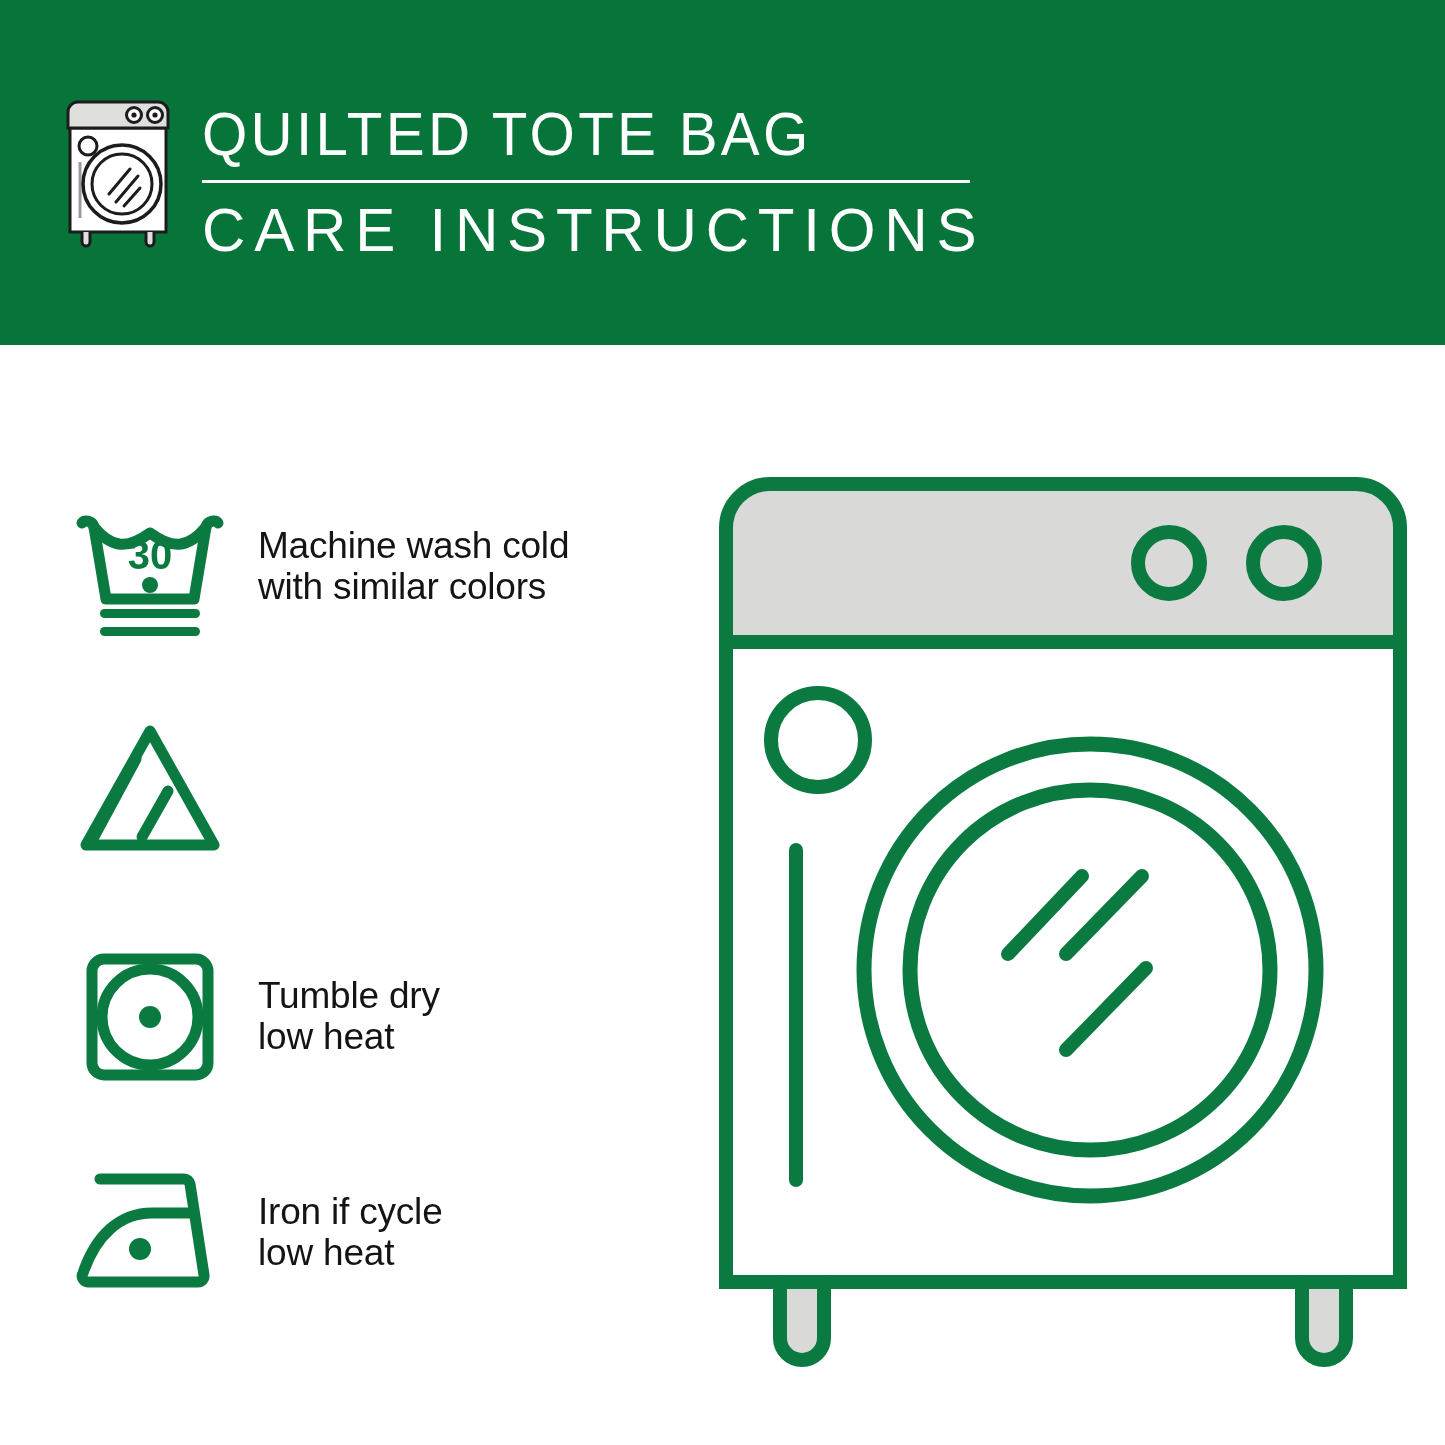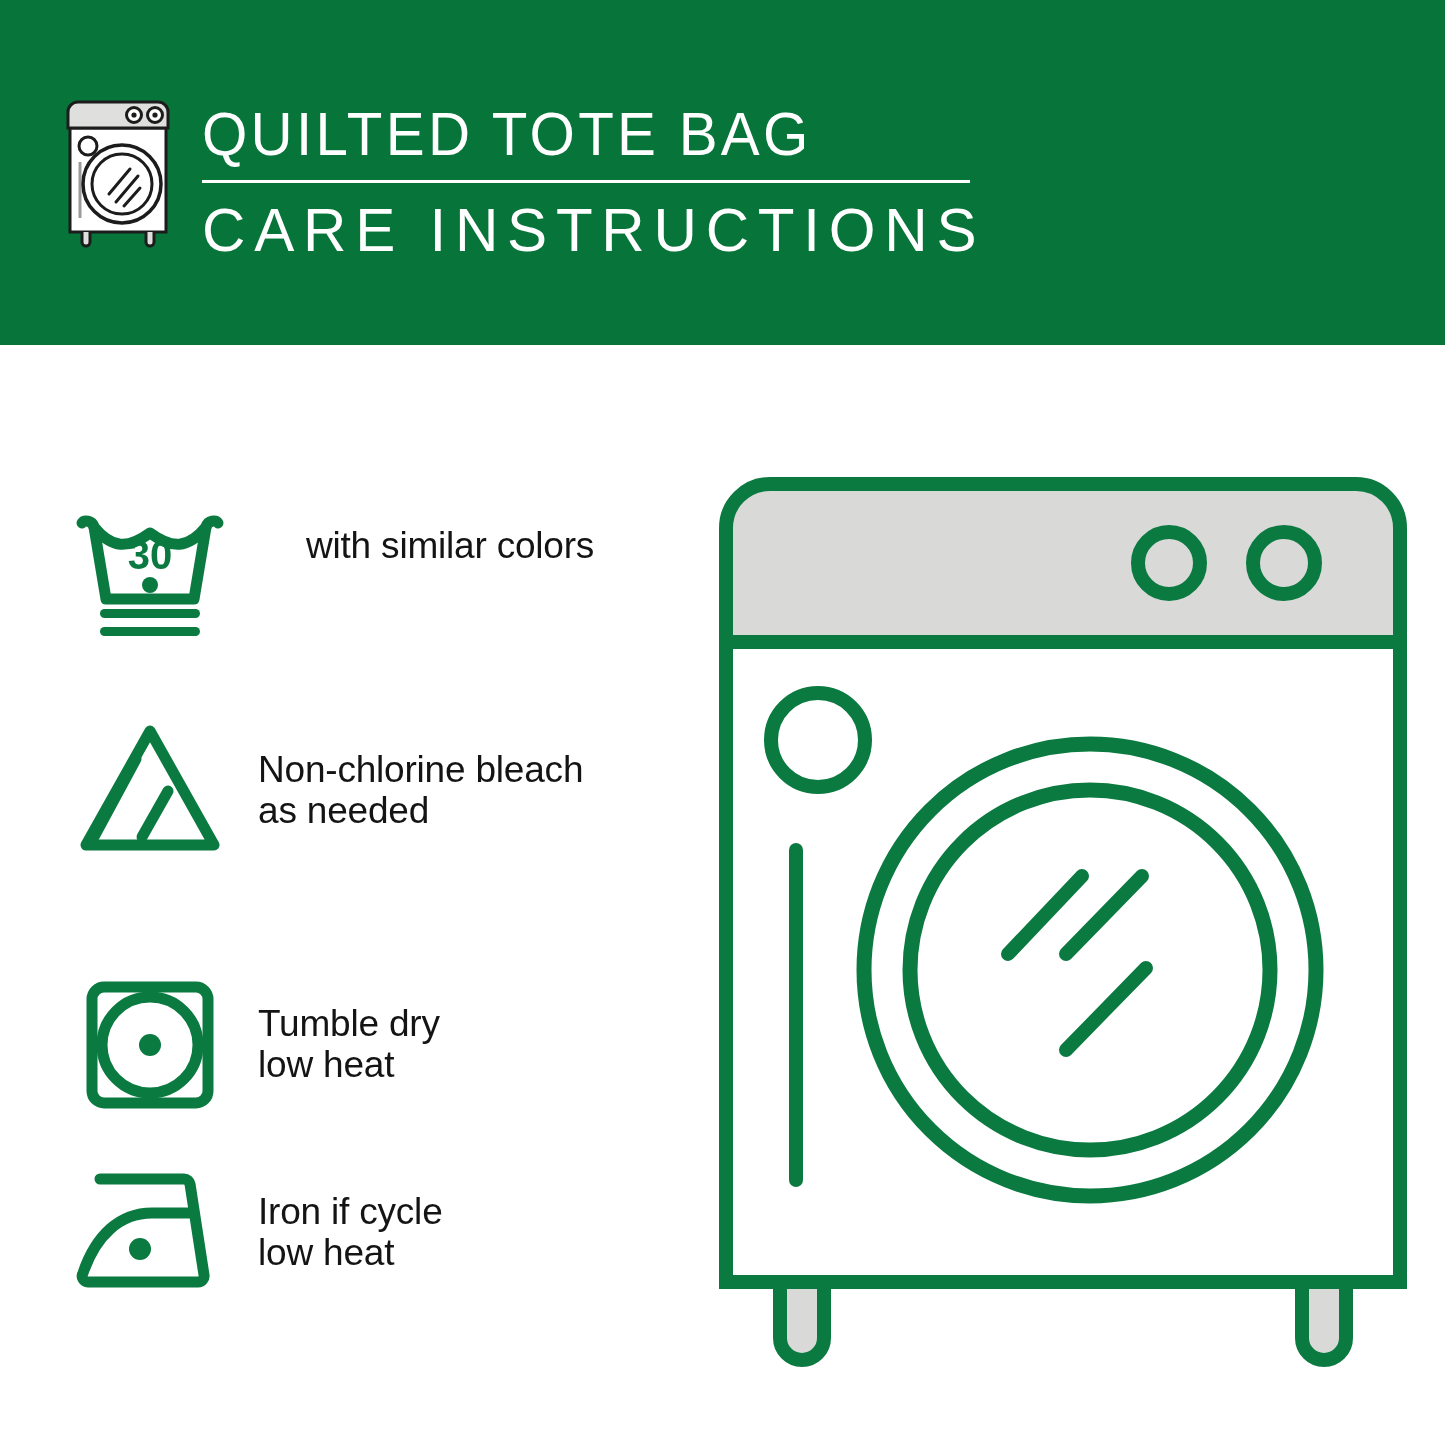--- a/index.html
+++ b/index.html
@@ -87,23 +87,23 @@
     width: 700px;
     height: 1100px;
   }
   .care-row {
     position: absolute;
     left: 66px;
     display: flex;
     align-items: flex-start;
     width: 620px;
   }
-  .care-row[data-row="0"] { top: 158px; gap: 48px; }
+  .care-row[data-row="0"] { top: 158px; }
   .care-row[data-row="1"] { top: 372px; }
-  .care-row[data-row="2"] { top: 624px; }
+  .care-row[data-row="2"] { top: 596px; }
   .care-row[data-row="3"] { top: 812px; }
 
   .care-symbol {
     width: 168px;
     height: 150px;
     flex: 0 0 auto;
   }
   .care-text {
     margin-left: 24px;
     font-size: 37px;
@@ -178,34 +178,31 @@
         <path d="M16 20 C18 17 26 17 28 24 L40 96 L128 96 L140 24 C142 17 150 17 152 20" fill="none" stroke="#0b7a41" stroke-width="11" stroke-linecap="round" stroke-linejoin="round"></path>
         <path d="M28 24 C46 46 62 46 84 30 C106 46 122 46 140 24" fill="none" stroke="#0b7a41" stroke-width="11" stroke-linecap="round" stroke-linejoin="round"></path>
 
         <text x="84" y="66" font-family="Liberation Sans, sans-serif" font-size="40" font-weight="bold" fill="#0b7a41" text-anchor="middle">30</text>
         <circle cx="84" cy="82" r="8" fill="#0b7a41"></circle>
 
         <rect x="34" y="106" width="100" height="9" rx="4.5" fill="#0b7a41"></rect>
         <rect x="34" y="124" width="100" height="9" rx="4.5" fill="#0b7a41"></rect>
       </svg>
       <div class="care-text">
+        <span class="ln">Machine wash cold</span>
         <span class="ln">with similar colors</span>
       </div>
     </div>
 
     <div class="care-row" data-row="1">
       <svg class="care-symbol" viewBox="0 0 168 150">
         <path d="M84 14 L148 128 L20 128 Z" fill="none" stroke="#0b7a41" stroke-width="11" stroke-linejoin="round"></path>
         <line x1="70" y1="42" x2="28" y2="120" stroke="#0b7a41" stroke-width="11" stroke-linecap="round"></line>
         <line x1="102" y1="74" x2="76" y2="120" stroke="#0b7a41" stroke-width="11" stroke-linecap="round"></line>
       </svg>
-      <div class="care-text">
-        <span class="ln">Non-chlorine bleach</span>
-        <span class="ln">as needed</span>
-      </div>
     </div>
 
     <div class="care-row" data-row="2">
       <svg class="care-symbol" viewBox="0 0 168 150">
         <rect x="26" y="18" width="116" height="116" rx="12" ry="12" fill="none" stroke="#0b7a41" stroke-width="11"></rect>
         <circle cx="84" cy="76" r="48" fill="none" stroke="#0b7a41" stroke-width="11"></circle>
         <circle cx="84" cy="76" r="11" fill="#0b7a41"></circle>
       </svg>
       <div class="care-text">
         <span class="ln">Tumble dry</span>

